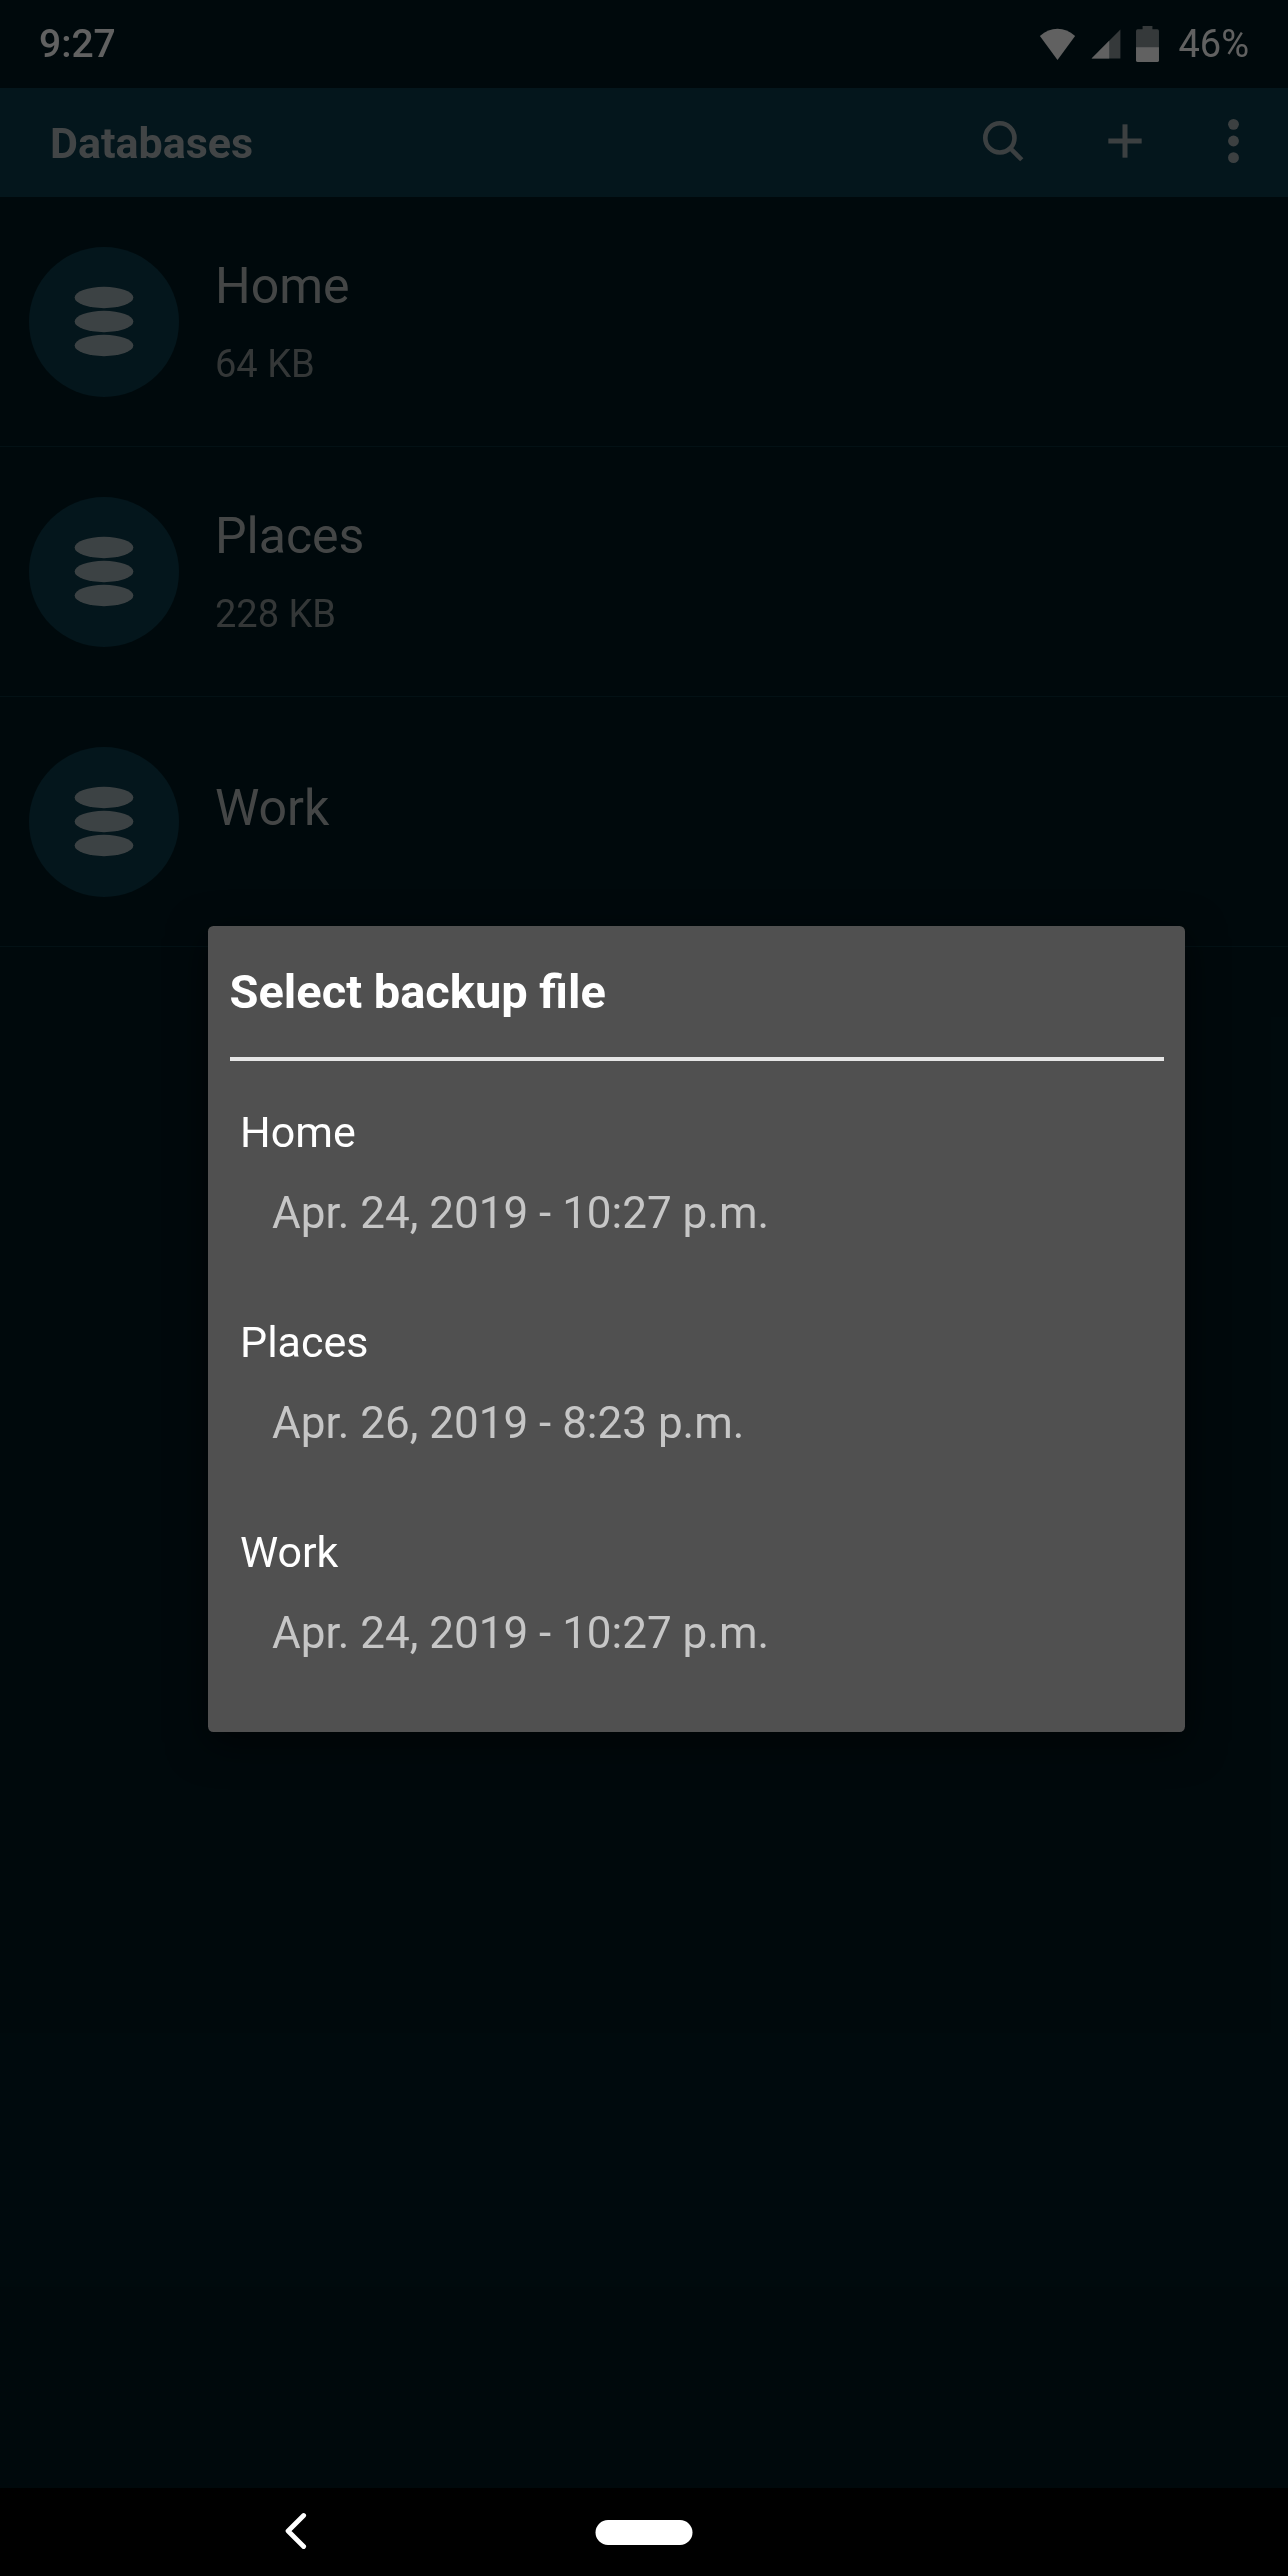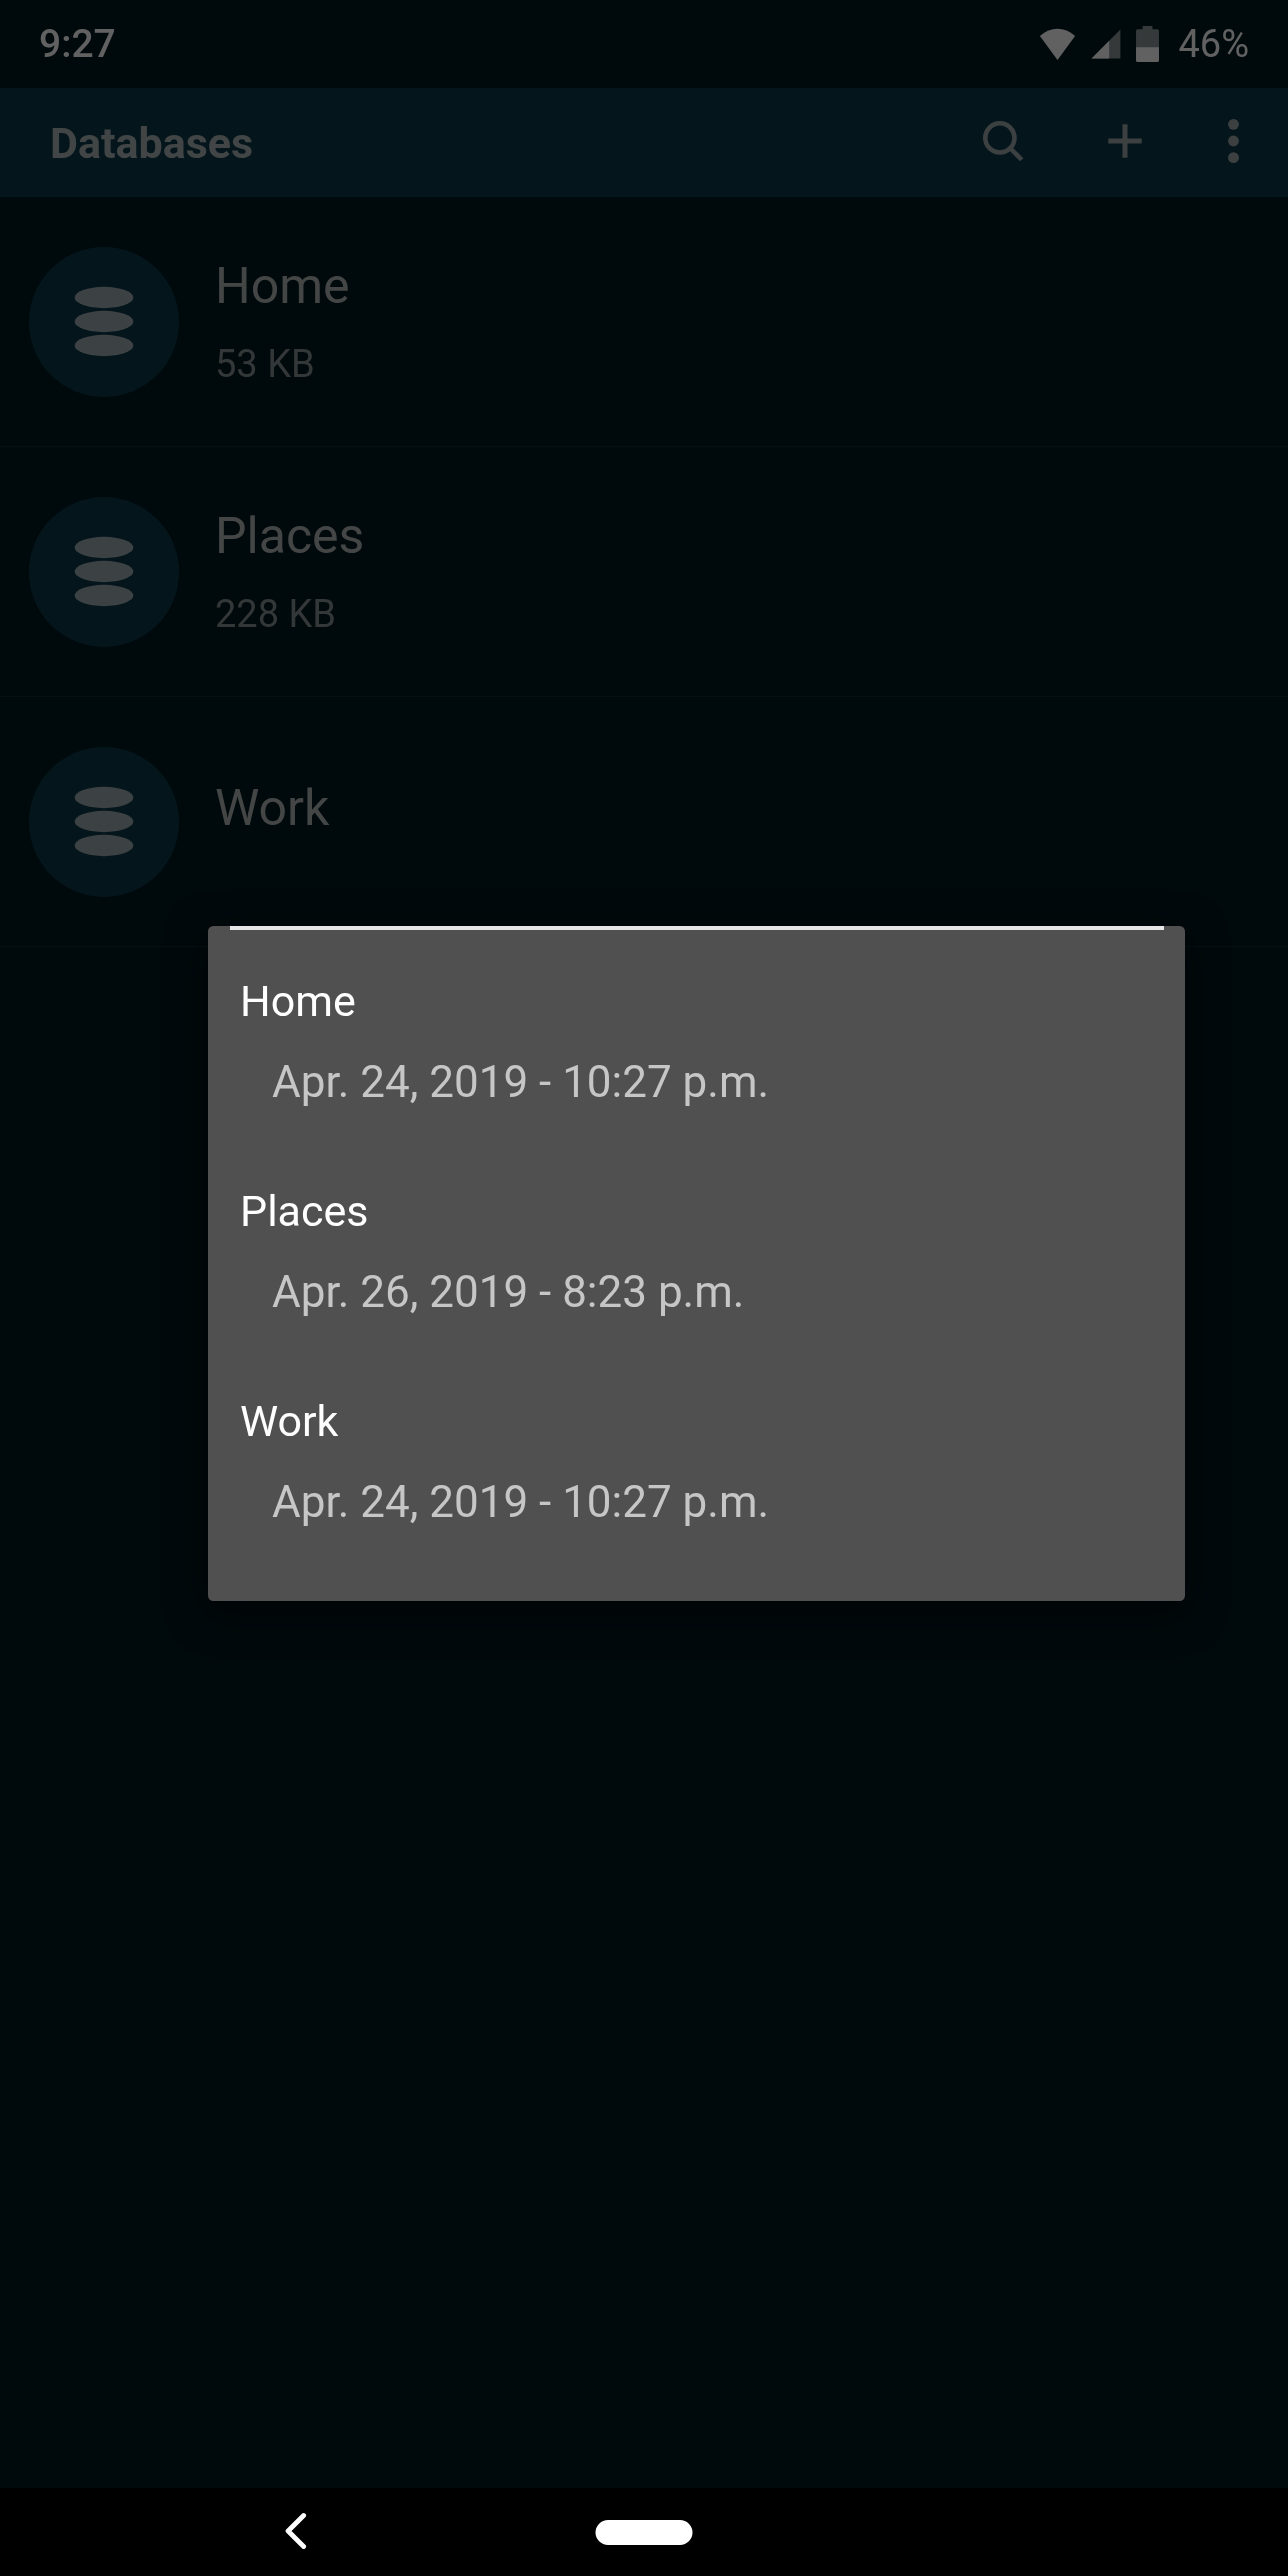--- a/index.html
+++ b/index.html
@@ -253,21 +253,21 @@
   <div class="db-item">
     <div class="db-icon-circle">
       <svg width="64" height="75" viewBox="0 0 24 28" fill="#9faeb2">
           <ellipse cx="12" cy="5" rx="11" ry="4"></ellipse>
           <ellipse cx="12" cy="14" rx="11" ry="4"></ellipse>
           <ellipse cx="12" cy="23" rx="11" ry="4"></ellipse>
         </svg>
     </div>
     <div class="db-info">
       <div class="db-name">Home</div>
-      <div class="db-size">53 KB</div>
+      <div class="db-size">64 KB</div>
     </div>
   </div>
   <div class="db-item">
     <div class="db-icon-circle">
       <svg width="64" height="75" viewBox="0 0 24 28" fill="#9faeb2">
           <ellipse cx="12" cy="5" rx="11" ry="4"></ellipse>
           <ellipse cx="12" cy="14" rx="11" ry="4"></ellipse>
           <ellipse cx="12" cy="23" rx="11" ry="4"></ellipse>
         </svg>
     </div>
@@ -287,20 +287,21 @@
     <div class="db-info">
       <div class="db-name">Work</div>
       <div class="db-size"></div>
     </div>
   </div>
 </div>
 
 <div class="scrim"></div>
 
 <div class="dialog">
+  <div class="dialog-title">Select backup file</div>
   <div class="dialog-divider"></div>
   <div class="backup-item">
     <div class="backup-name">Home</div>
     <div class="backup-meta">Apr. 24, 2019 - 10:27 p.m.</div>
   </div>
   <div class="backup-item">
     <div class="backup-name">Places</div>
     <div class="backup-meta">Apr. 26, 2019 - 8:23 p.m.</div>
   </div>
   <div class="backup-item">

